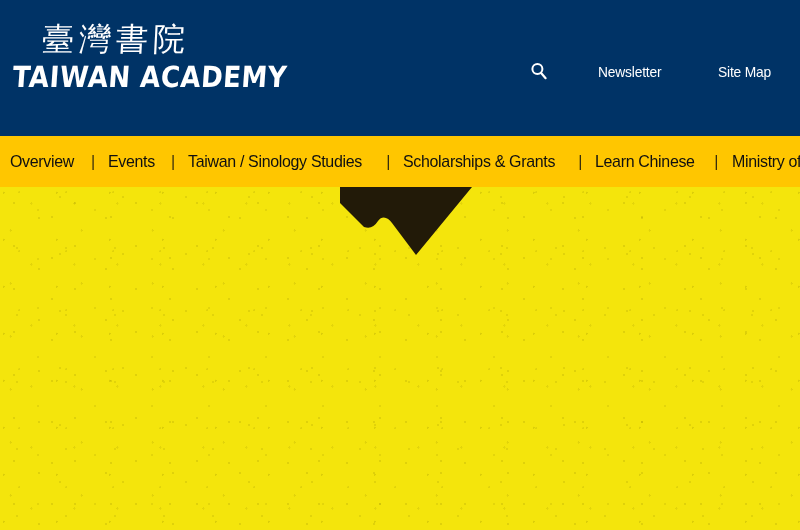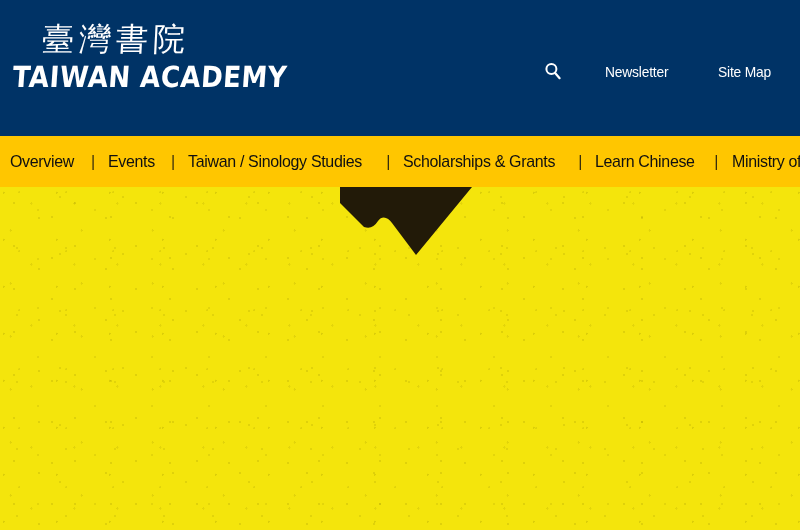--- a/index.html
+++ b/index.html
@@ -55,21 +55,21 @@
     transform-origin:left top;
     white-space:nowrap;
   }
 
   
   .header-utils {
     position:absolute;
     right:24px; top:56px;
     display:flex;
     align-items:center;
-    gap:9px;
+    gap:16px;
   }
   .search-btn {
     width:30px; height:30px;
     display:flex; align-items:center; justify-content:center;
     background:transparent; border:none; cursor:pointer;
     margin-right:28px;
   }
   .util-link {
     color:#ffffff;
     font-family:"Liberation Sans", sans-serif;

